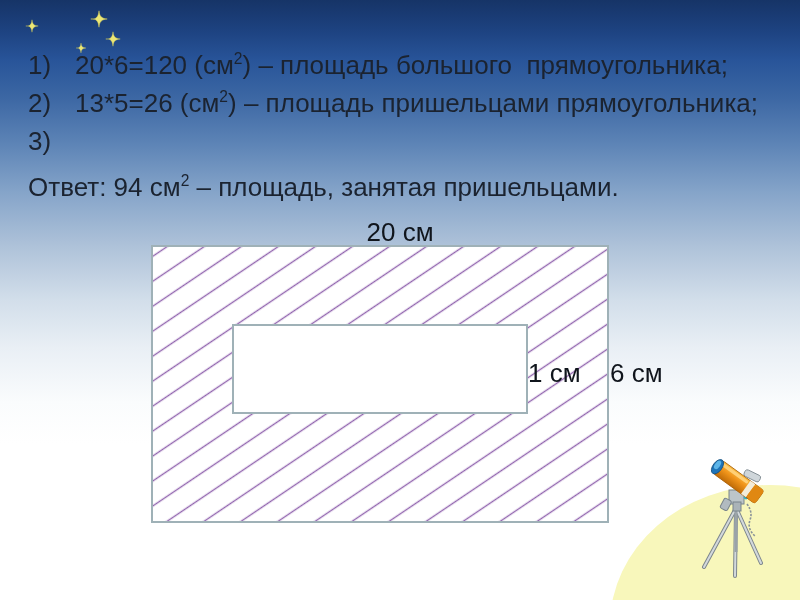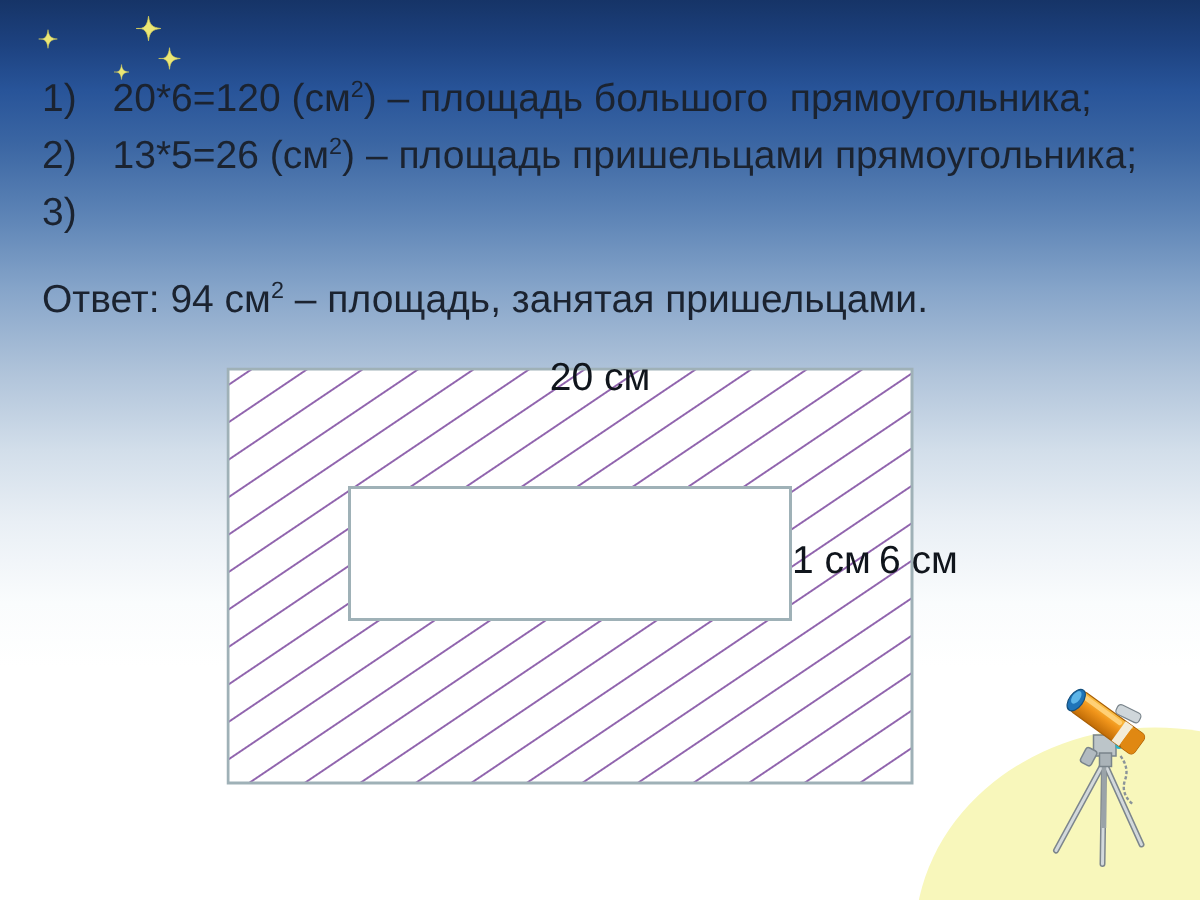--- a/index.html
+++ b/index.html
@@ -8,28 +8,28 @@
     font-family:"Liberation Sans", sans-serif;
     background:linear-gradient(180deg,
       #163467 0%, #1d4280 5%, #285499 10%, #3b66a3 16%,
       #5d84b6 24%, #85a4c9 32%, #aec2d9 41%, #d2deea 50%,
       #e9eff5 58%, #fafcfd 67%, #ffffff 74%, #ffffff 100%);
   }
   .solution { position:absolute; left:28px; top:46px; color:#1b2330; font-size:26px; }
   .step { display:flex; height:38px; line-height:38px; }
   .step-num { width:47px; flex:0 0 47px; }
   .step-txt, .answer { white-space:pre; }
-  .answer { margin-top:20px; height:38px; line-height:38px; }
+  .answer { margin-top:8px; height:38px; line-height:38px; }
   sup { font-size:0.6em; vertical-align:super; line-height:0; }
   .diagram-svg { position:absolute; left:151px; top:245px; }
   .dim-label { position:absolute; font-size:26px; line-height:1; color:#10151c; }
-  .dl-outer-w { left:340px; top:238px; width:120px; text-align:center; }
+  .dl-outer-w { left:340px; top:219px; width:120px; text-align:center; }
   .dl-inner-w { left:340px; top:300px; width:120px; text-align:center; }
   .dl-inner-h { left:528px; top:360px; }
-  .dl-outer-h { left:586px; top:360px; }
+  .dl-outer-h { left:610px; top:360px; }
   .glow {
     position:absolute; left:610px; top:485px; width:320px; height:280px;
     border-radius:50%; background:#f8f7bb;
   }
   .stars-svg { position:absolute; left:18px; top:3px; }
   .telescope-svg { position:absolute; left:690px; top:440px; }
 </style>
 </head>
 <body>
 

